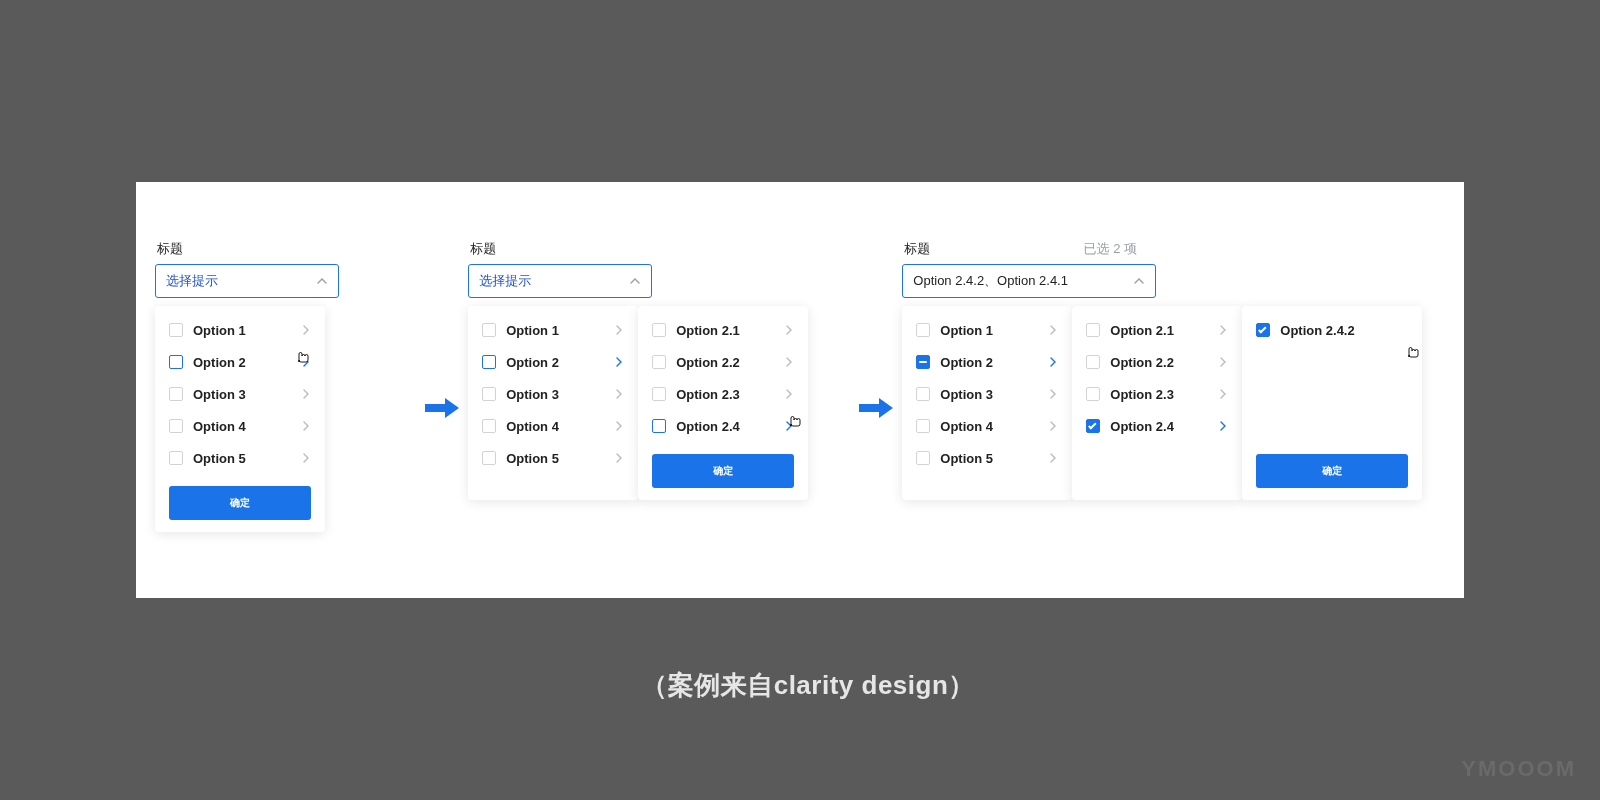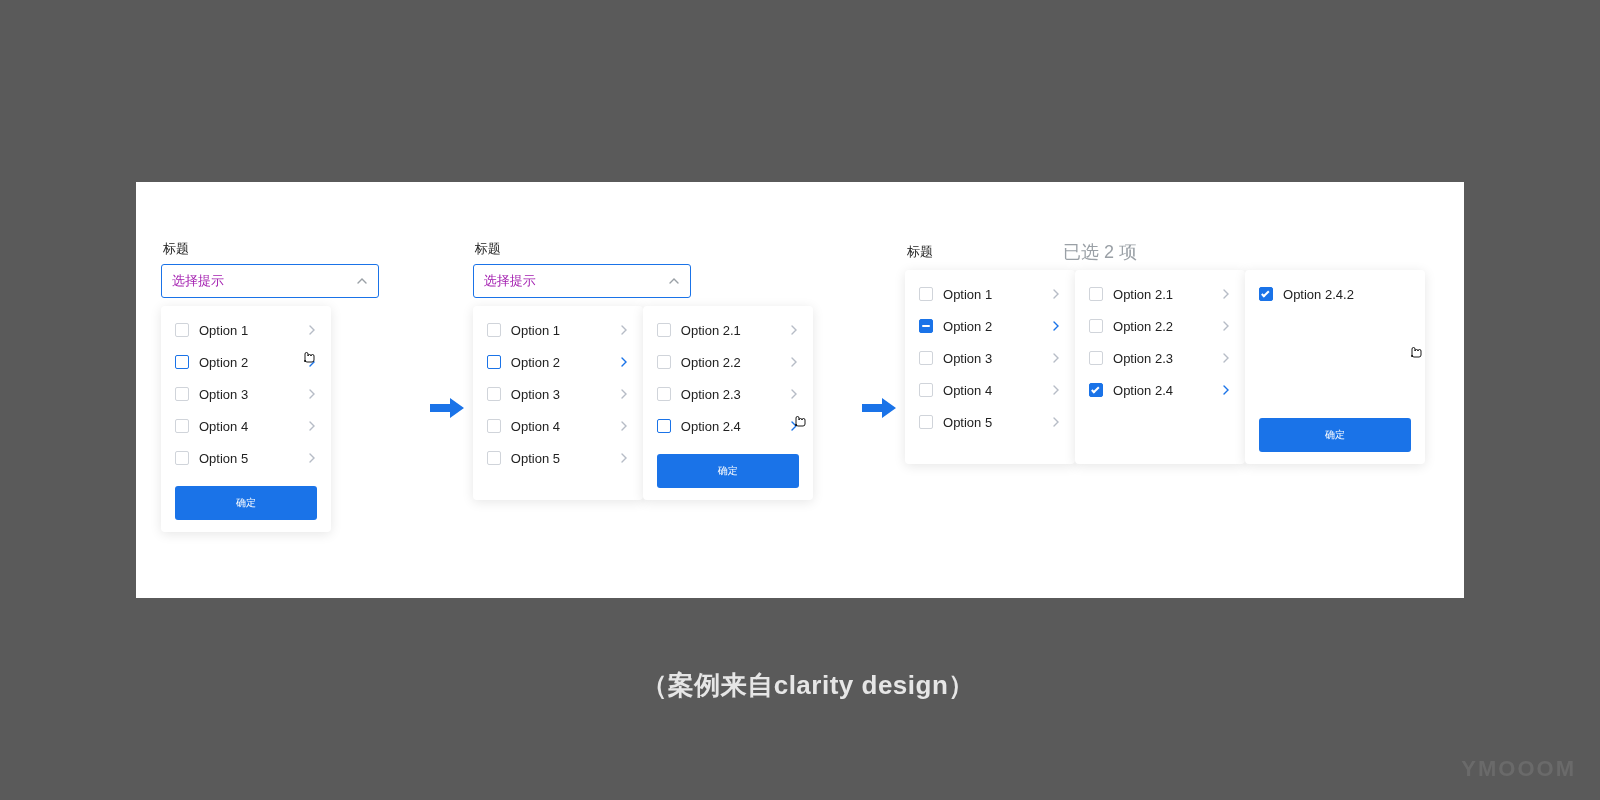--- a/index.html
+++ b/index.html
@@ -13,21 +13,21 @@
   }
   .canvas {
     position: absolute;
     left: 136px;
     top: 182px;
     width: 1328px;
     height: 416px;
     background: #fff;
     display: flex;
     align-items: flex-start;
-    padding: 58px 20px 0 25px;
+    padding: 58px 20px 0 19px;
   }
   .caption {
     position: absolute;
     left: 0; right: 0;
     top: 668px;
     text-align: center;
     color: #e6e6e6;
     font-size: 26px;
     font-weight: 600;
     letter-spacing: 0.5px;
@@ -43,47 +43,48 @@
     letter-spacing: 2px;
   }
 
   .stage { position: relative; }
   .stage1 { width: 270px; }
   .stage2 { width: 395px; }
   .stage3 { width: 560px; }
 
   .label-row { display:flex; justify-content:space-between; align-items:center; padding: 0 2px 6px 2px; }
   .title-label { font-size: 13px; color: #222; }
-  .count-label { font-size: 18px; color: #9aa0a6; }
+  .count-label { font-size: 13px; color: #9aa0a6; }
 
   .select-box {
     height: 34px;
     border: 1px solid #1a73e8;
     border-radius: 3px;
     display: flex;
     align-items: center;
     justify-content: space-between;
     padding: 0 10px;
     font-size: 13px;
-    color: #a21caf;
+    color: #1d4ed8;
     background: #fff;
     position: relative;
     z-index: 3;
     margin-bottom: 8px;
-    width: 218px;
+    width: 184px;
   }
   .stage3 .select-box { width: 254px; color:#222; }
 
   .panels { display:flex; gap:0; position:relative; }
   .panel {
     background:#fff;
     border-radius:4px;
     box-shadow: 0 2px 12px rgba(0,0,0,0.10);
     width: 170px;
     padding: 8px 0 12px 0;
+    font-weight: bold;
   }
   .panel.wide { padding-bottom: 12px; }
 
   .option {
     display:flex;
     align-items:center;
     height: 32px;
     padding: 0 12px 0 14px;
     font-size: 13px;
     color: #222;
@@ -339,20 +340,28 @@
     <svg viewBox="0 0 34 22">
         <path d="M0 7 h20 V1 l14 10 -14 10 V15 H0 z"></path>
       </svg>
   </div>
 
   <div class="stage stage3">
     <div class="label-row">
       <span class="title-label">标题</span>
       <span class="count-label" style="margin-right:305px;">已选 2 项</span>
     </div>
+    <div class="select-box">
+      <span>Option 2.4.2、Option 2.4.1</span>
+      <span class="icon-up">
+        <svg viewBox="0 0 12 12">
+            <path d="M2 8 L6 4 L10 8" stroke="#9aa0a6" stroke-width="1.4" fill="none" stroke-linecap="round"></path>
+          </svg>
+      </span>
+    </div>
     <div class="panels">
       <div class="panel">
         <div class="option">
             <span class="checkbox"></span>
             <span class="opt-label">Option 1</span>
             <span class="chevron">
               <svg viewBox="0 0 10 10">
                 <path d="M3 1 L7 5 L3 9" stroke="currentColor" stroke-width="1.4" fill="none" stroke-linecap="round"></path>
               </svg>
             </span>

